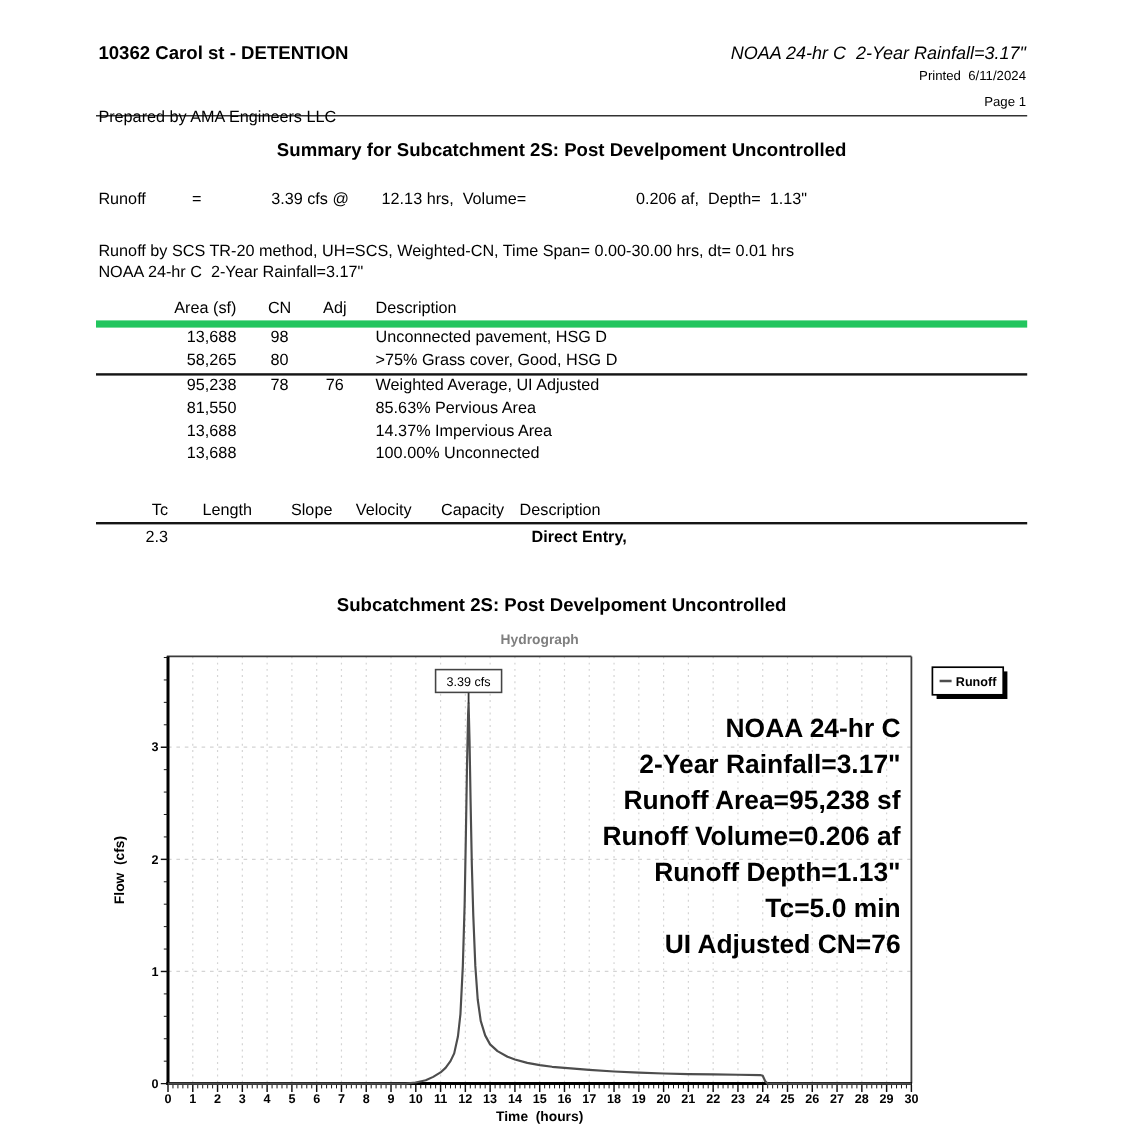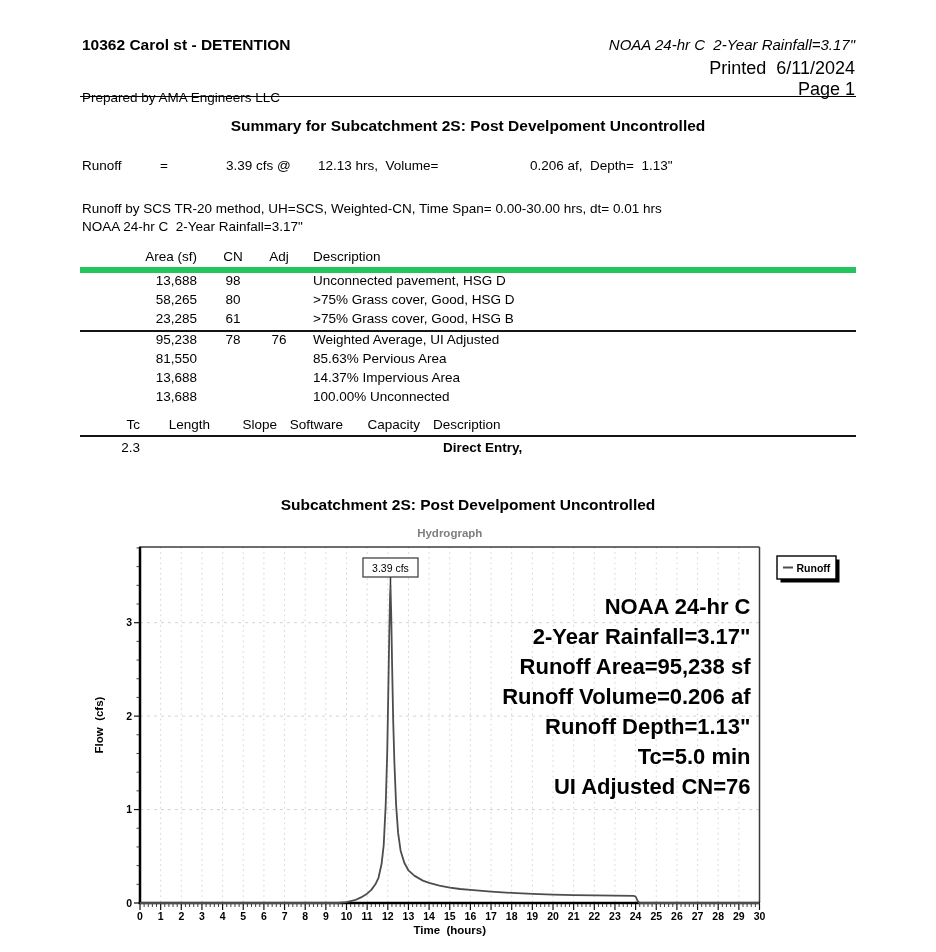--- a/index.html
+++ b/index.html
@@ -5,21 +5,21 @@
   html,body{margin:0;padding:0;background:#fff;}
   .page{
     position:relative;width:936px;height:952px;background:#ffffff;overflow:hidden;
     font-family:"Liberation Sans","DejaVu Sans",sans-serif;color:#000;
   }
   .abs{position:absolute;}
   .pre{white-space:pre;}
   .b{font-weight:bold;}
   .it{font-style:italic;}
   .hl{left:82px;font-size:13.5px;}
-  .hr-right{right:81px;text-align:right;font-size:18px;}
+  .hr-right{right:81px;text-align:right;font-size:11px;}
   .rule{border-top:1.6px solid #000;height:0;}
   .center{left:0;width:936px;text-align:center;}
   .t15{font-size:15.5px;}
   .body-txt{font-size:13.5px;}
   
   .tblrow{position:relative;height:19px;font-size:13.5px;}
   .hdrrow{position:relative;height:18px;font-size:13.5px;}
   .cell{position:absolute;top:0;white-space:pre;}
   .thick{border-top:2px solid #151515;height:0;}
   svg text{font-family:"Liberation Sans","DejaVu Sans",sans-serif;white-space:pre;}
@@ -61,26 +61,20 @@
         <div class="cell" style="left:125px;width:56px;text-align:center;">98</div>
         <div class="cell" style="left:176px;width:46px;text-align:center;"></div>
         <div class="cell" style="left:233px;">Unconnected pavement, HSG D</div>
       </div>
       <div class="tblrow">
         <div class="cell" style="left:0;width:117px;text-align:right;">58,265</div>
         <div class="cell" style="left:125px;width:56px;text-align:center;">80</div>
         <div class="cell" style="left:176px;width:46px;text-align:center;"></div>
         <div class="cell" style="left:233px;">&gt;75% Grass cover, Good, HSG D</div>
       </div>
-      <div class="tblrow">
-        <div class="cell" style="left:0;width:117px;text-align:right;">23,285</div>
-        <div class="cell" style="left:125px;width:56px;text-align:center;">61</div>
-        <div class="cell" style="left:176px;width:46px;text-align:center;"></div>
-        <div class="cell" style="left:233px;">&gt;75% Grass cover, Good, HSG B</div>
-      </div>
       <div class="thick"></div>
       <div class="tblrow">
         <div class="cell" style="left:0;width:117px;text-align:right;">95,238</div>
         <div class="cell" style="left:125px;width:56px;text-align:center;">78</div>
         <div class="cell" style="left:176px;width:46px;text-align:center;">76</div>
         <div class="cell" style="left:233px;">Weighted Average, UI Adjusted</div>
       </div>
       <div class="tblrow">
         <div class="cell" style="left:0;width:117px;text-align:right;">81,550</div>
         <div class="cell" style="left:125px;width:56px;text-align:center;"></div>
@@ -99,21 +93,21 @@
         <div class="cell" style="left:176px;width:46px;text-align:center;"></div>
         <div class="cell" style="left:233px;">100.00% Unconnected</div>
       </div>
     </div>
 
   <div class="abs" style="left:80px;top:417px;width:776px;" id="tc-table">
       <div class="hdrrow" style="height:16px;">
         <div class="cell" style="left:0;width:60px;text-align:right;">Tc</div>
         <div class="cell" style="left:70px;width:60px;text-align:right;">Length</div>
         <div class="cell" style="left:140px;width:57px;text-align:right;">Slope</div>
-        <div class="cell" style="left:205px;width:58px;text-align:right;">Software</div>
+        <div class="cell" style="left:205px;width:58px;text-align:right;">Velocity</div>
         <div class="cell" style="left:270px;width:70px;text-align:right;">Capacity</div>
         <div class="cell" style="left:353px;">Description</div>
       </div>
       <div class="thick" style="margin-top:2px;"></div>
       <div class="tblrow" style="margin-top:3px;">
         <div class="cell" style="left:0;width:60px;text-align:right;">2.3</div>
         <div class="cell" style="left:70px;width:60px;text-align:right;"></div>
         <div class="cell" style="left:140px;width:57px;text-align:right;"></div>
         <div class="cell" style="left:205px;width:58px;text-align:right;"></div>
         <div class="cell" style="left:270px;width:70px;text-align:right;"></div>

